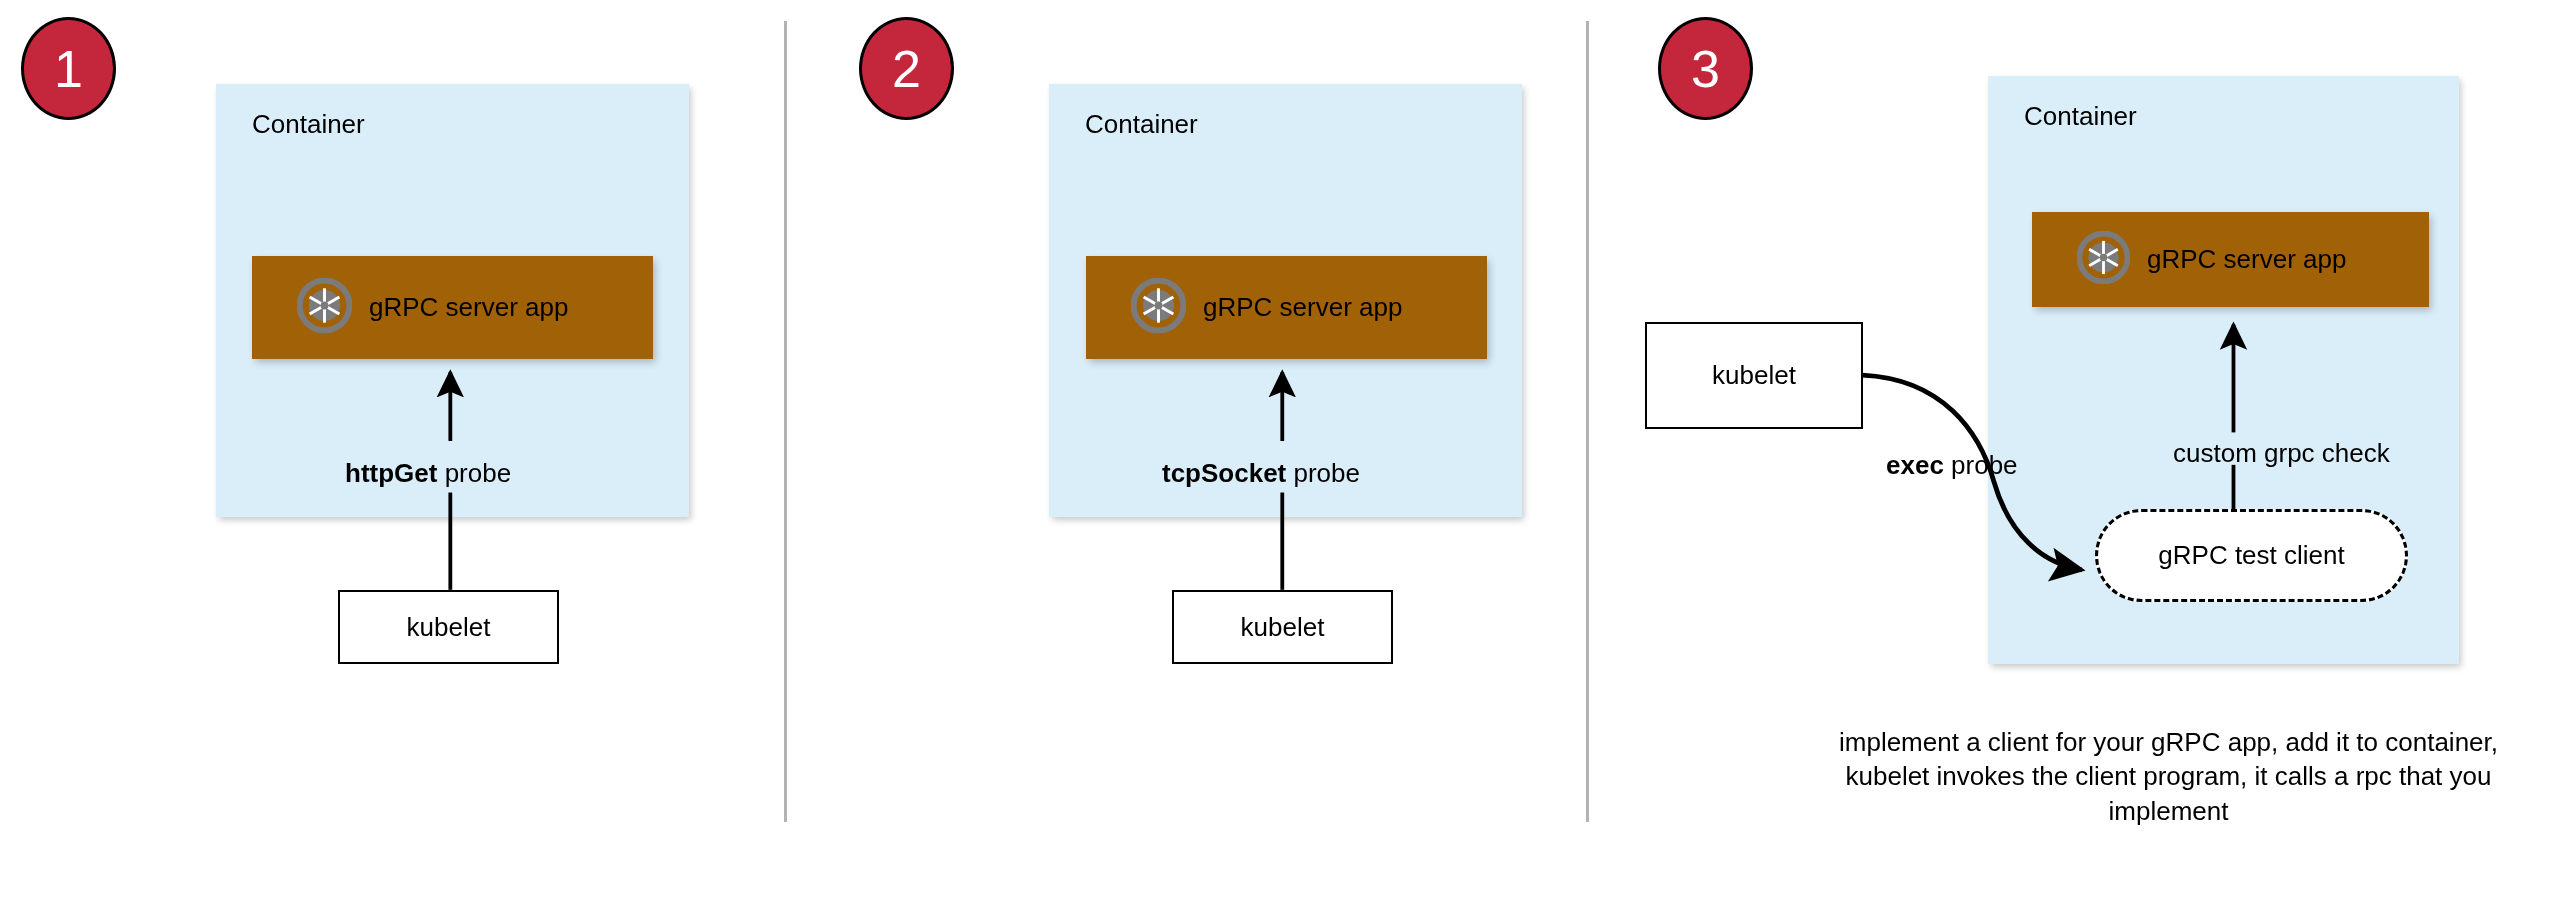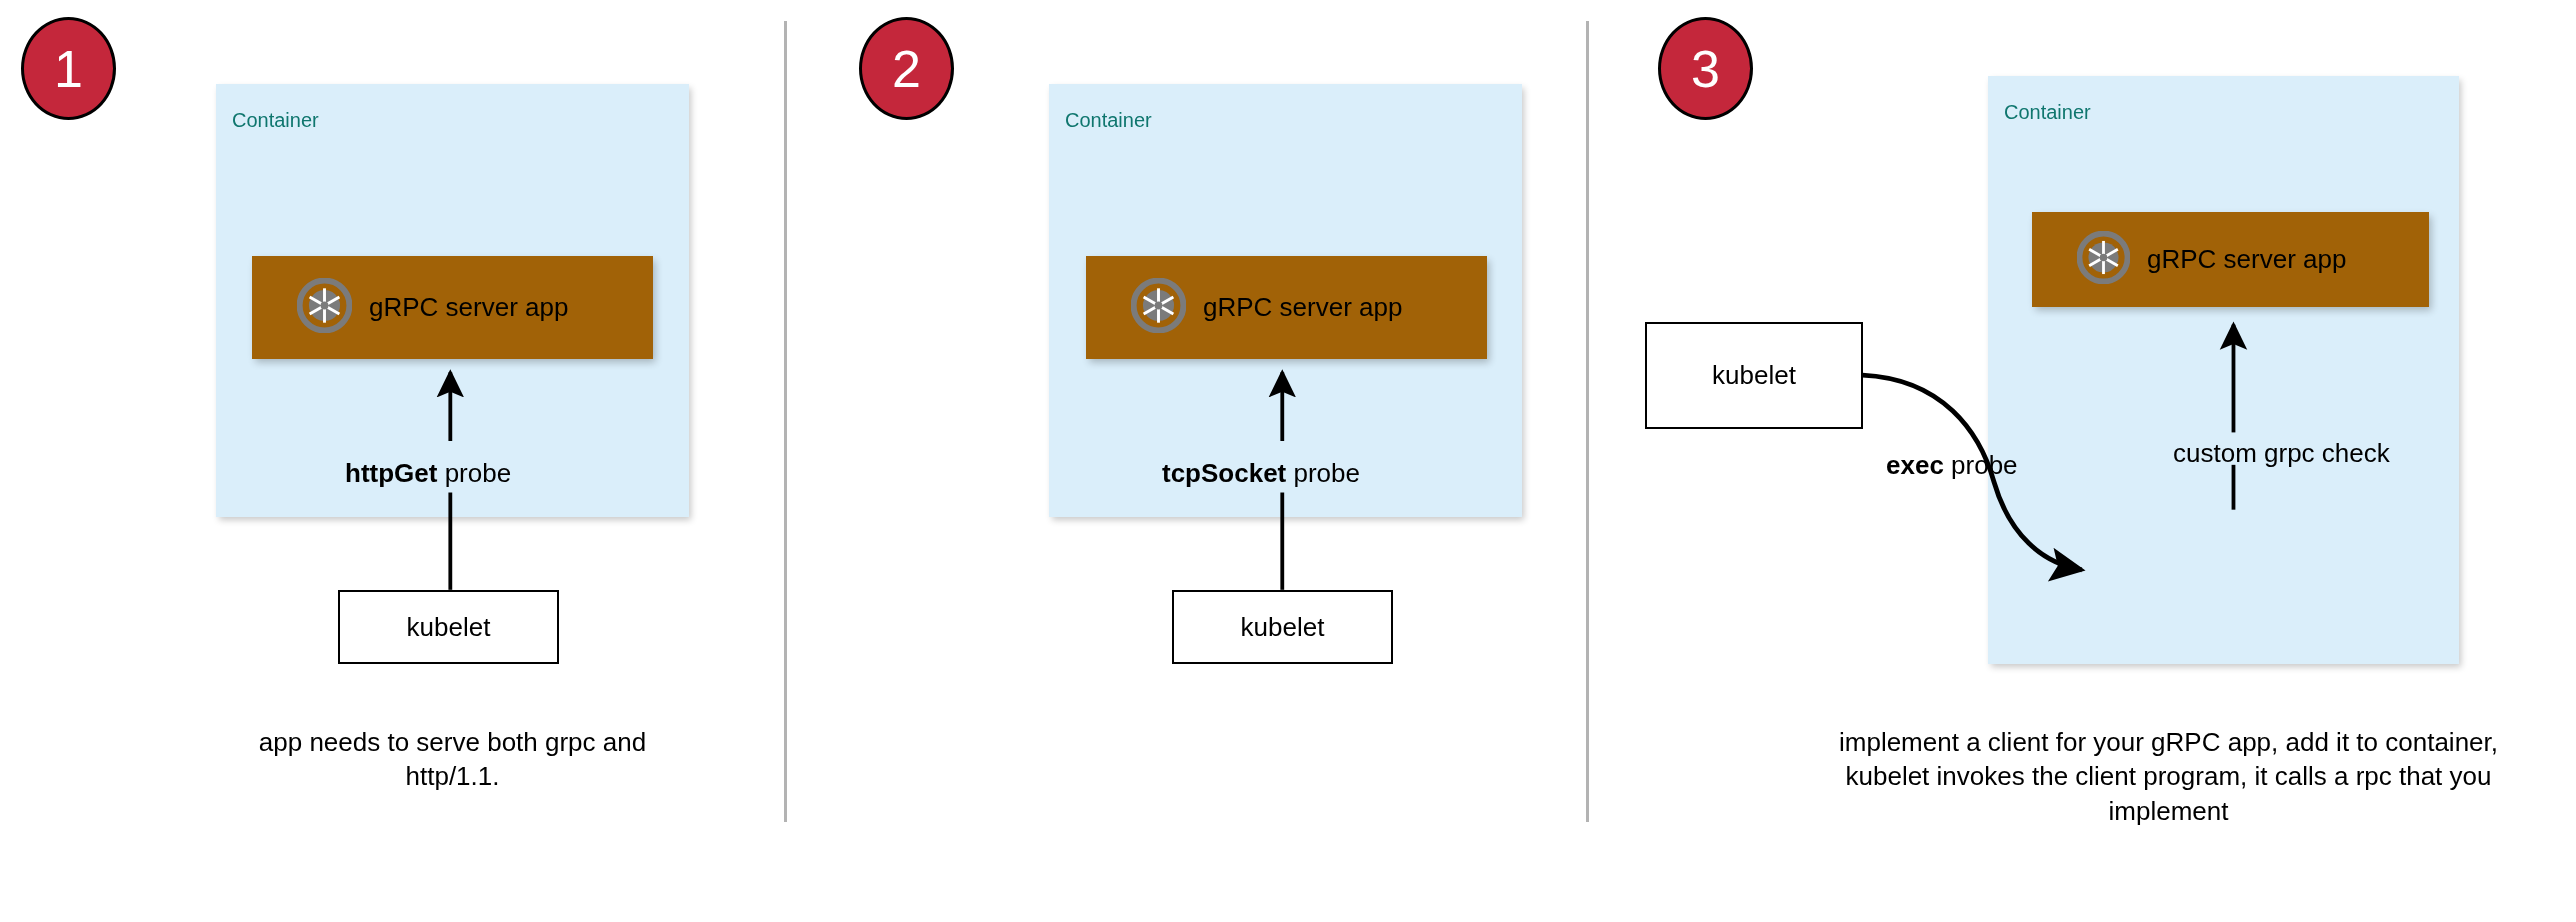--- a/index.html
+++ b/index.html
@@ -53,24 +53,24 @@
   }
 
   
   .container-box {
     position: absolute;
     background: #daeefa;
     box-shadow: 2.9px 3.8px 6.7px rgba(0,0,0,0.22);
   }
   .container-label {
     position: absolute;
-    left: 16px;
+    left: 36px;
     top: 25px;
-    font-size: 20px;
-    color: #0f766e;
+    font-size: 26px;
+    color: #000000;
     white-space: nowrap;
   }
 
   
   .app-card {
     position: absolute;
     background: #a16207;
     box-shadow: 2.9px 3.8px 7.6px rgba(0,0,0,0.24);
     display: flex;
     align-items: center;
@@ -193,21 +193,20 @@
   </div>
 
   <div class="probe-label" style="left:345px; top:458px;">
     <b>httpGet</b><span> probe</span>
   </div>
 
   <div class="kubelet-box" style="left:338px; top:590px; width:221px; height:74px;">
     <span>kubelet</span>
   </div>
 
-  <div class="caption" style="left:216px; top:725px; width:473px;">app needs to serve both grpc and http/1.1.</div>
 
   <div class="badge" style="left:859px; top:17px;">
     <span>2</span>
   </div>
 
   <div class="container-box" style="left:1049px; top:84px; width:473px; height:433px;">
     <div class="container-label">Container</div>
   </div>
 
   <div class="app-card" style="left:1086px; top:256px; width:401px; height:103px;">
@@ -282,20 +281,23 @@
   <div class="kubelet-box" style="left:1645px; top:322px; width:218px; height:107px;">
     <span>kubelet</span>
   </div>
 
   <div class="probe-label" style="left:1886px; top:450px;">
     <b>exec</b><span> probe</span>
   </div>
 
   <div class="inline-label" style="left:2173px; top:438px;">custom grpc check</div>
 
+  <div class="pill-box" style="left:2095px; top:509px; width:313px; height:93px;">
+    <span>gRPC test client</span>
+  </div>
 
   <div class="caption" style="left:1830px; top:725px; width:677px;">implement a client for your gRPC app, add it to container, kubelet invokes the client program, it calls a rpc that you implement</div>
 
   <svg class="arrows" viewBox="0 0 2700 967">
     <defs>
       <marker id="ah" markerWidth="10" markerHeight="10" refX="6.6" refY="4" orient="auto" markerUnits="strokeWidth">
         <path d="M0,0.4 L7.4,4 L0,7.6 L1.5,4 Z" fill="#000000"></path>
       </marker>
     </defs>
 

